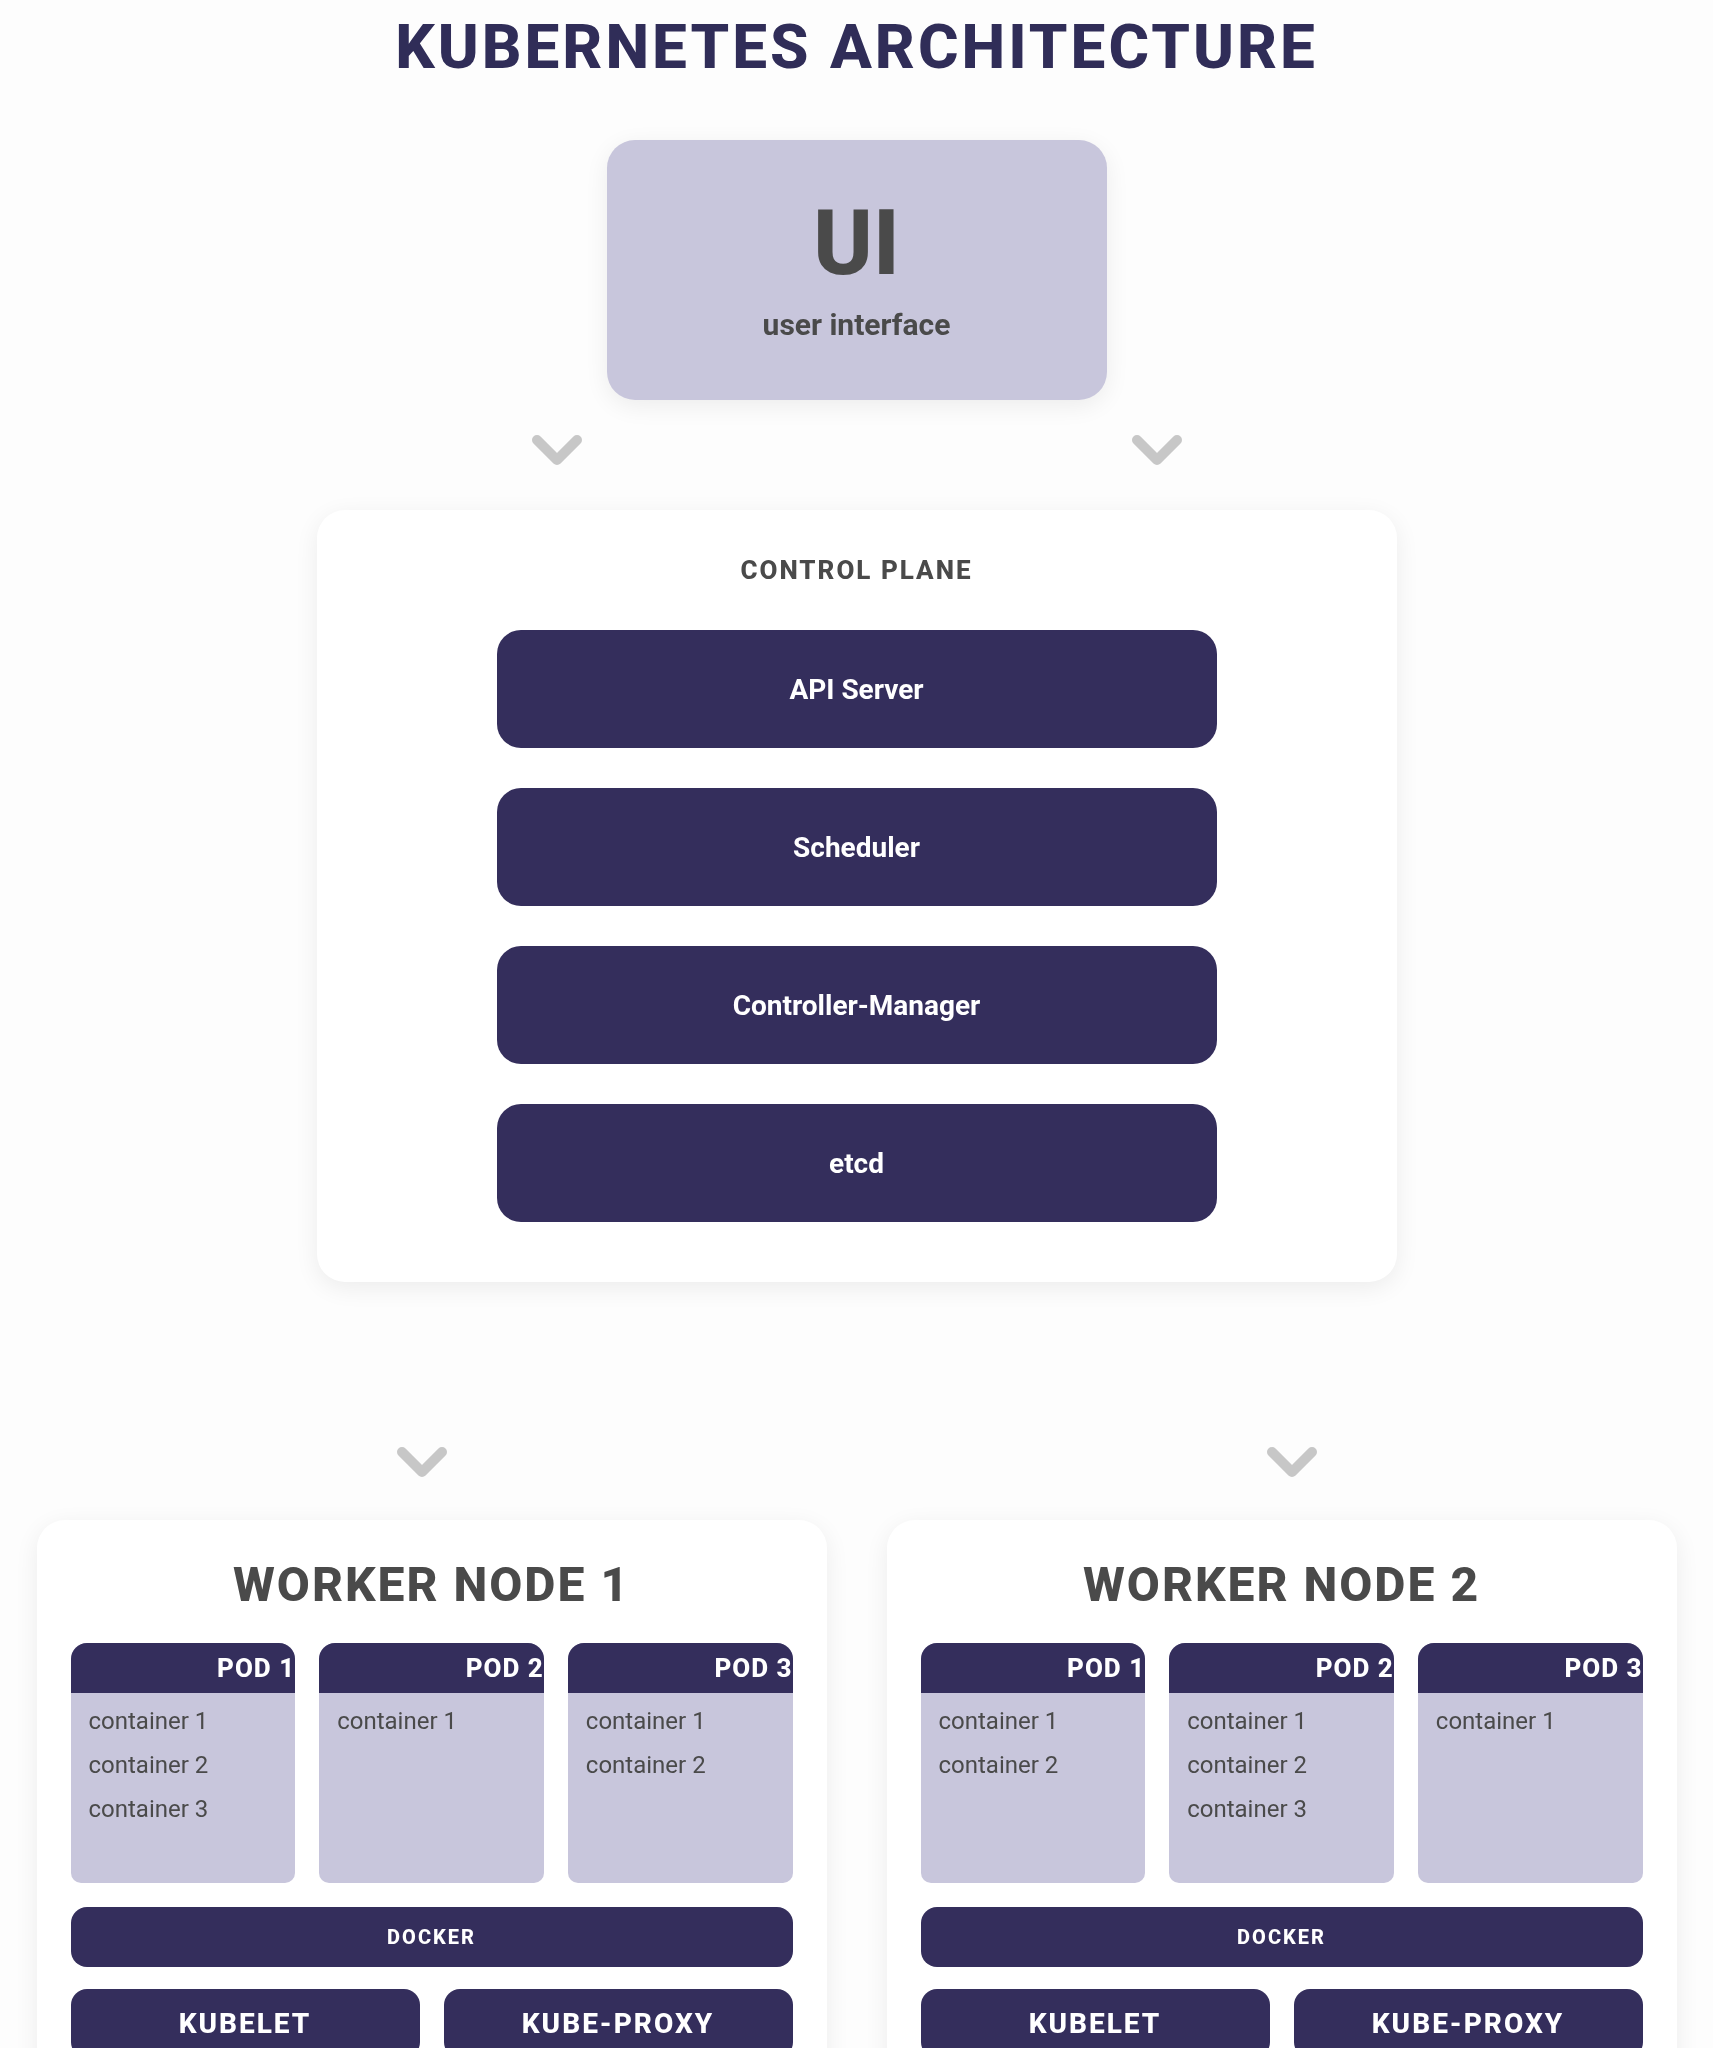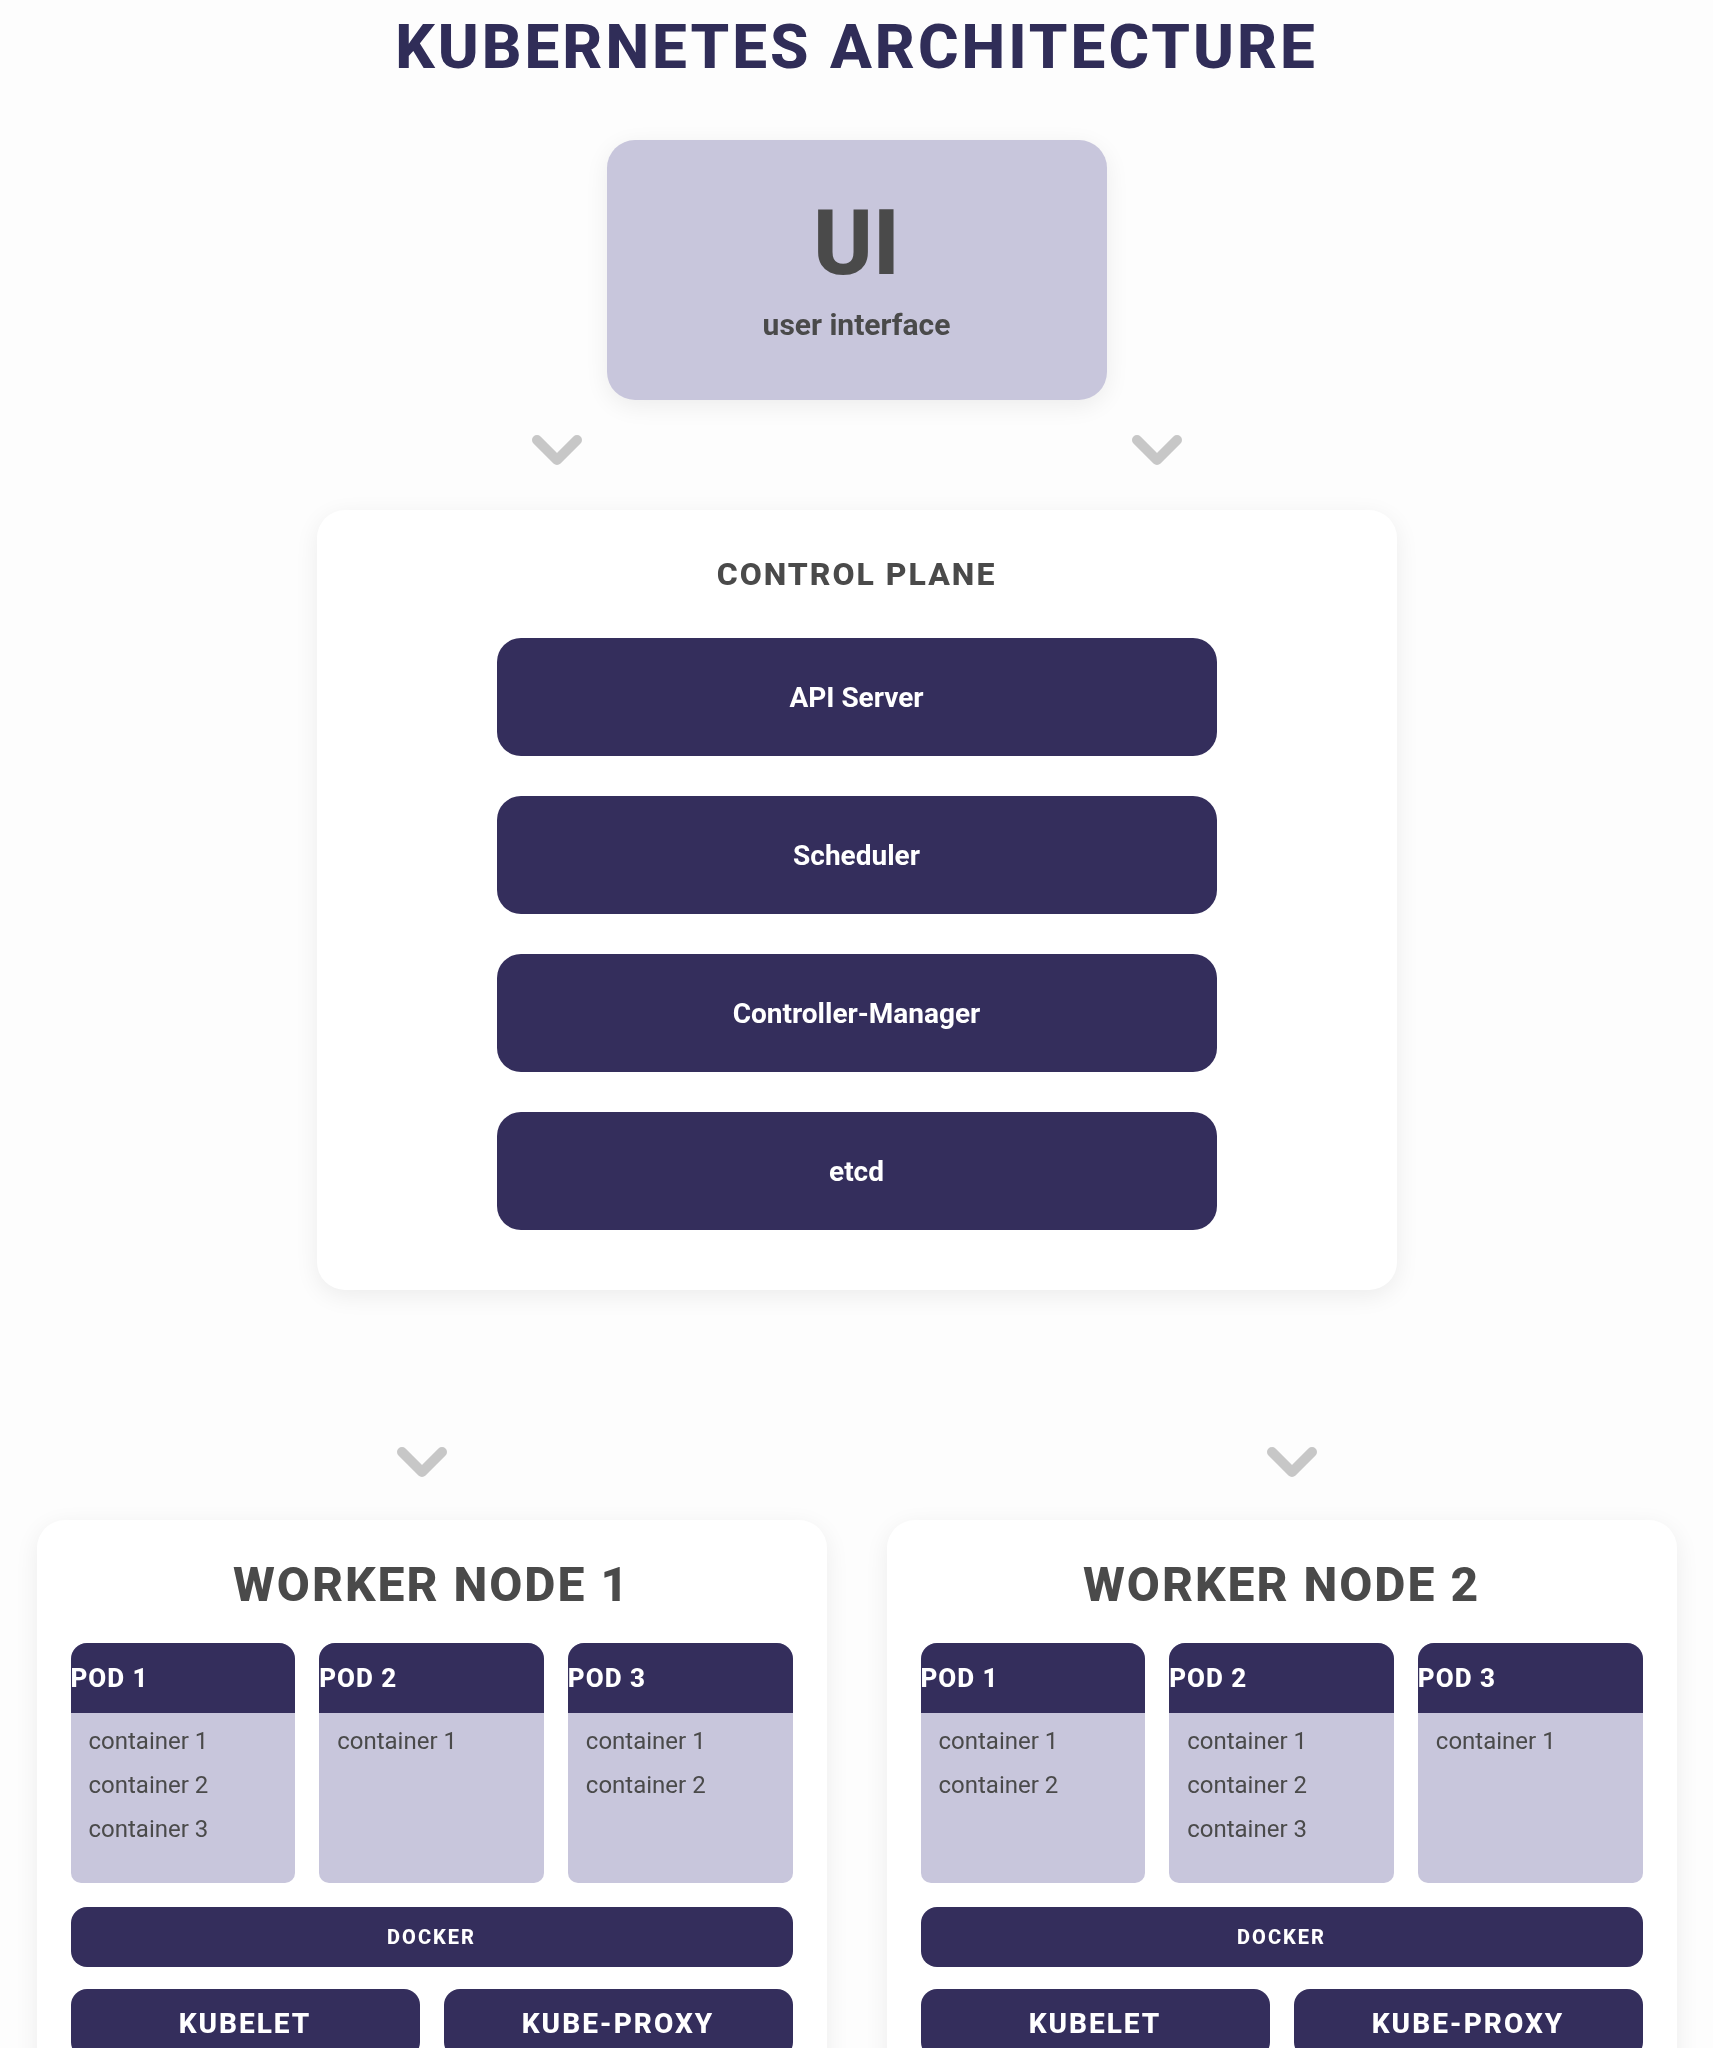--- a/index.html
+++ b/index.html
@@ -43,21 +43,21 @@
   .chev path { stroke:var(--arrow); stroke-width:10; fill:none; stroke-linecap:round; stroke-linejoin:round; }
 
   
   .control-plane {
     position:absolute; top:510px; left:50%; transform:translateX(-50%);
     width:1080px; background:var(--bg);
     border-radius:28px; box-shadow:var(--shadow);
     padding:35px 60px 60px;
   }
   .cp-title {
-    text-align:center; font-size:32px; font-weight:800;
+    text-align:center; font-size:26px; font-weight:800;
     letter-spacing:2px; color:var(--gray); margin:10px 0 45px;
   }
   .cp-pills { display:flex; flex-direction:column; gap:40px; align-items:center; }
   .pill {
     background:var(--pill); color:#fff; font-weight:700;
     border-radius:24px; display:flex; align-items:center; justify-content:center;
   }
   .pill.big { width:720px; height:118px; font-size:28px; }
 
   
@@ -73,21 +73,21 @@
     text-align:center; font-size:48px; font-weight:800;
     letter-spacing:2px; color:var(--gray); margin:6px 0 30px;
   }
   .pods-row { display:flex; gap:24px; margin-bottom:24px; }
   .pod {
     flex:1; background:var(--lilac); border-radius:16px 16px 10px 10px;
     overflow:hidden; min-height:240px;
   }
   .pod-head {
     background:var(--pill); color:#fff; font-weight:800;
-    font-size:26px; text-align:left; padding:20px 0;
+    font-size:26px; text-align:right; padding:10px 0;
     letter-spacing:1px;
   }
   .pod-body { padding:6px 18px 14px; }
   .pod-body div {
     font-size:24px; color:var(--gray); padding:8px 0;
   }
   .docker-pill {
     background:var(--pill); color:#fff; font-weight:800;
     letter-spacing:2px; font-size:20px; text-align:center;
     border-radius:16px; padding:18px 0; margin-bottom:22px;

